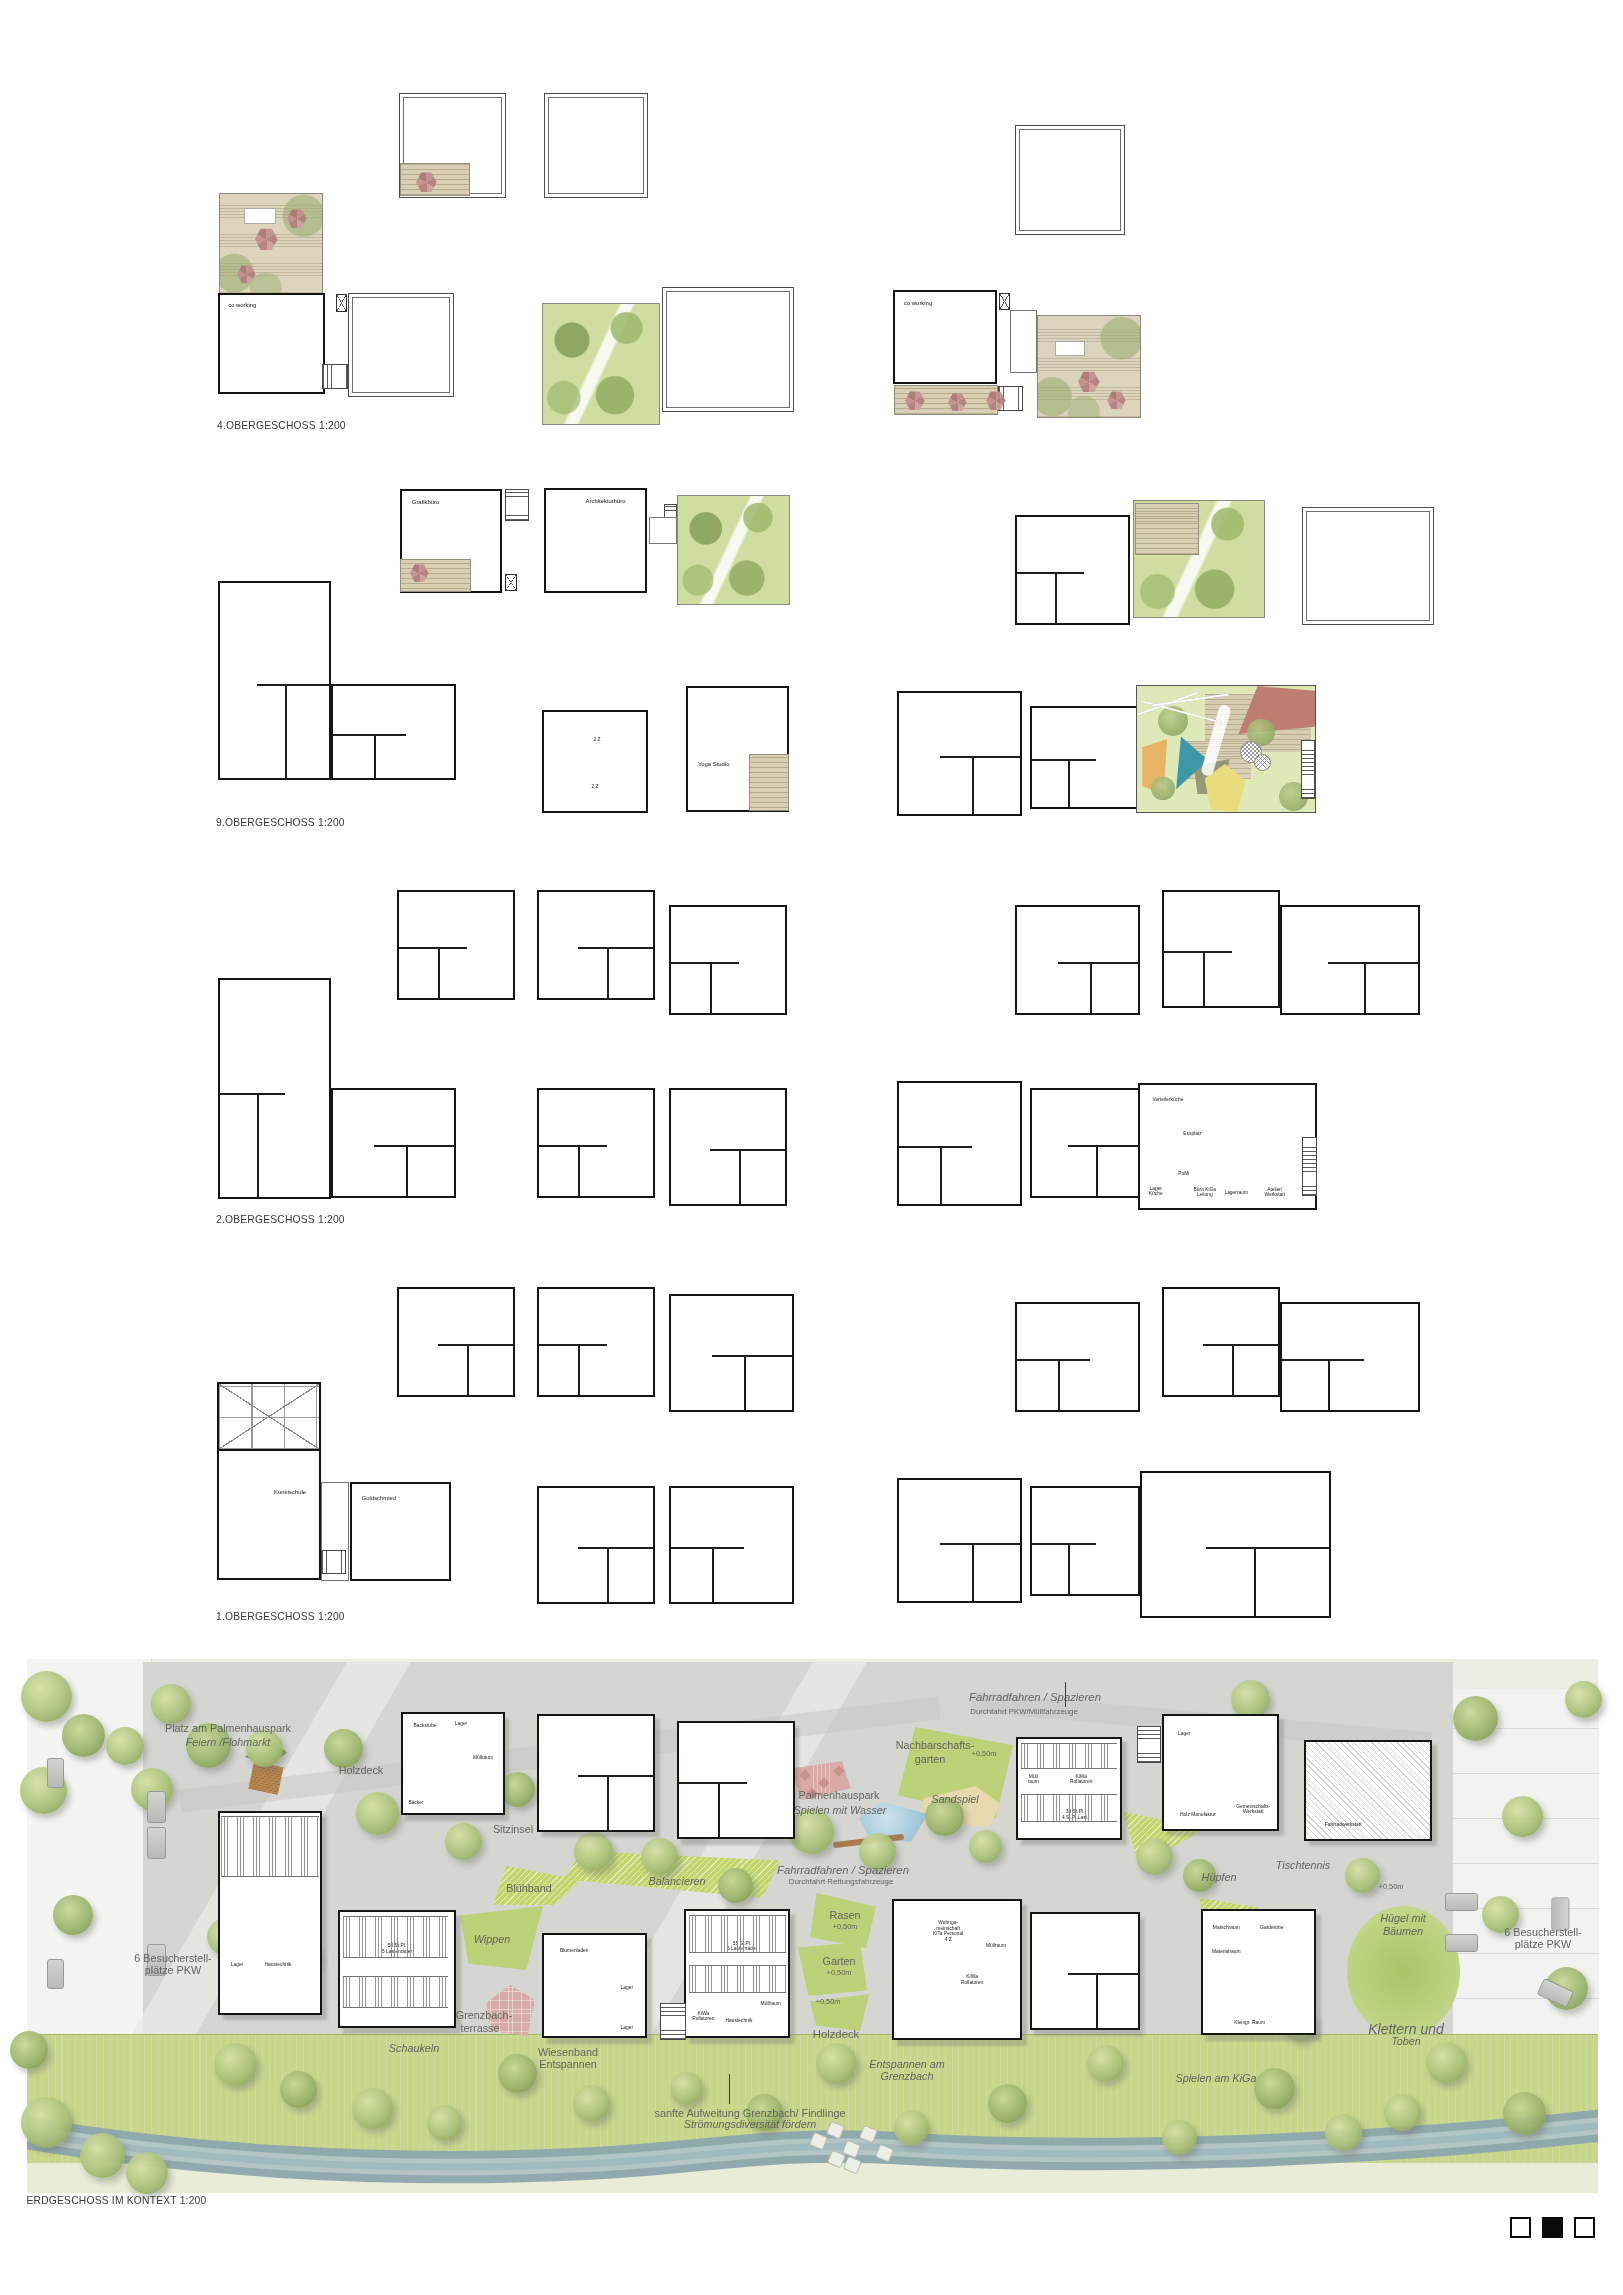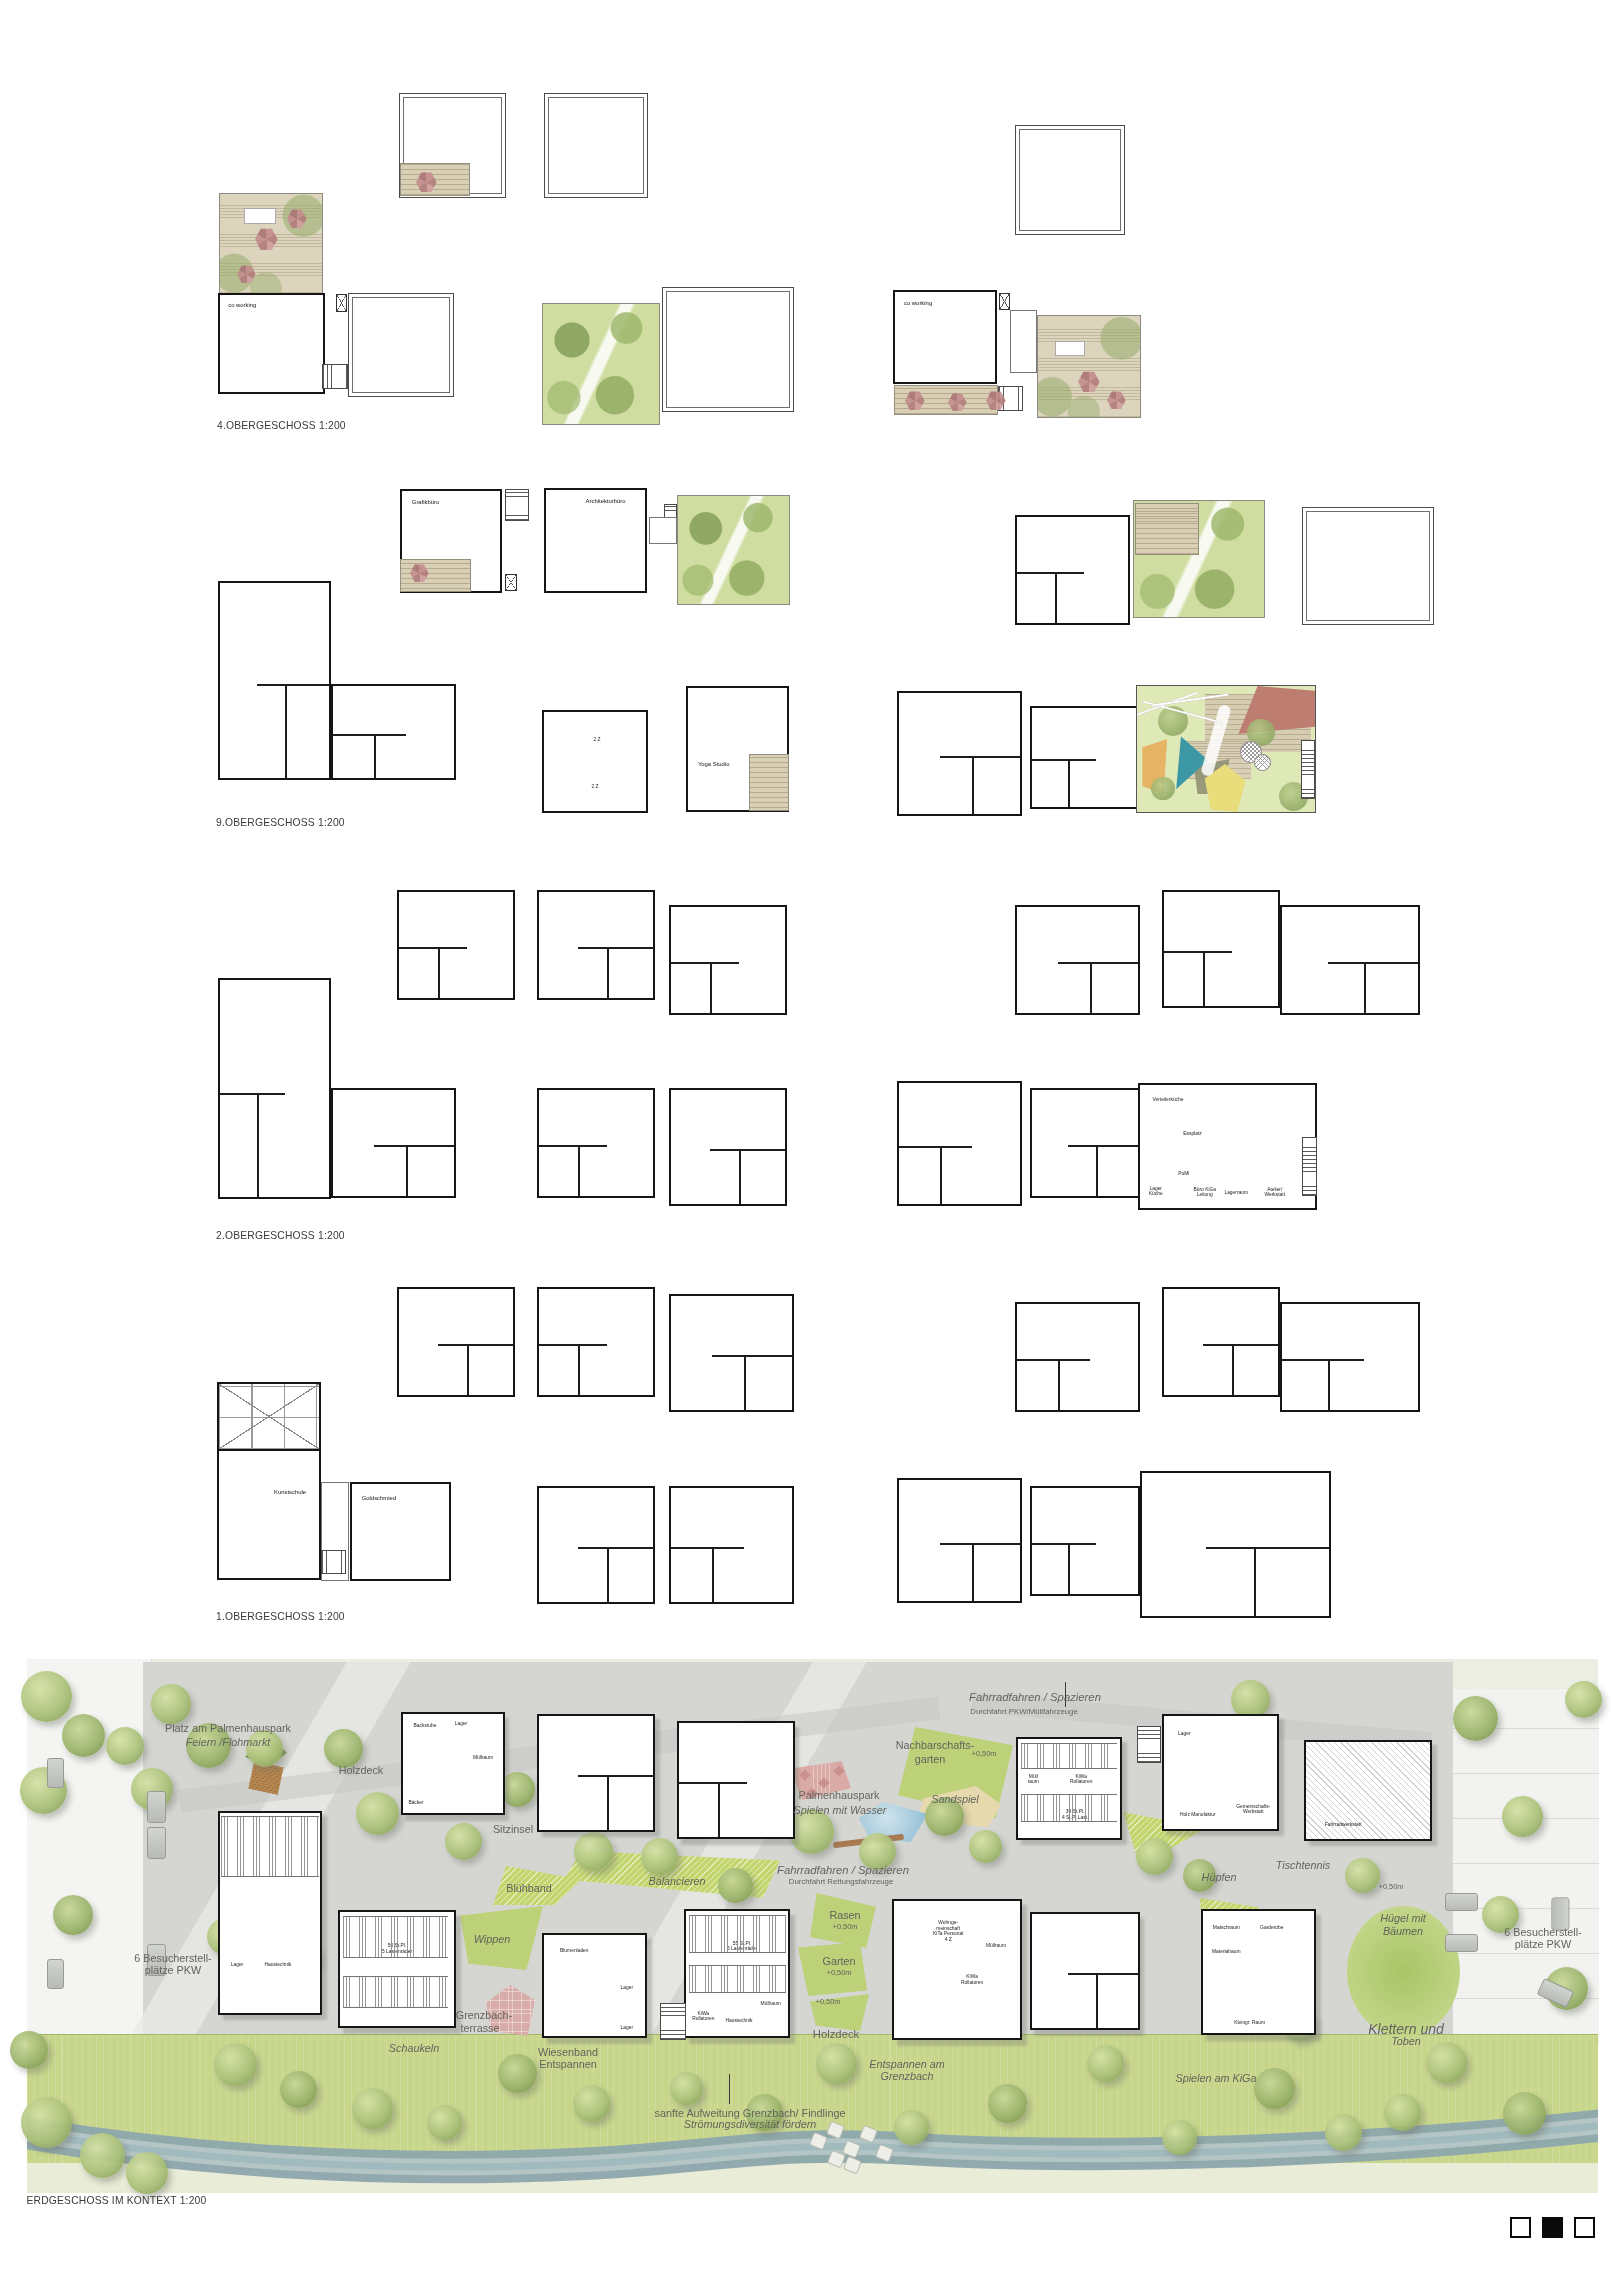--- a/index.html
+++ b/index.html
@@ -518,20 +518,20 @@
     <div class="site-label it" style="left: 907px; top: 2076px; font-size: 10.8px;">Grenzbach</div>
     <div class="site-label" style="left: 750px; top: 2113px; font-size: 10.8px;">sanfte Aufweitung Grenzbach/ Findlinge</div>
     <div class="site-label it" style="left: 750px; top: 2124px; font-size: 10.8px;">Strömungsdiversität fördern</div>
     <div class="site-label it" style="left: 1216px; top: 2078px; font-size: 10.8px;">Spielen am KiGa</div>
     <div class="site-label it" style="left: 1406px; top: 2029px; font-size: 14px;">Klettern und</div>
     <div class="site-label it" style="left: 1406px; top: 2041px; font-size: 10.8px;">Toben</div>
     <div class="leader" style="left: 729px; top: 2074px; width: 1px; height: 30px;"></div>
     <div class="leader" style="left: 1065px; top: 1682px; width: 1px; height: 24.5px;"></div>
     <div class="section-label" style="left: 217px; top: 420px;">4.OBERGESCHOSS 1:200</div>
     <div class="section-label" style="left: 216px; top: 817px;">9.OBERGESCHOSS 1:200</div>
-    <div class="section-label" style="left: 216px; top: 1214px; margin-top: 16px;">2.OBERGESCHOSS 1:200</div>
+    <div class="section-label" style="left: 216px; top: 1214px;">2.OBERGESCHOSS 1:200</div>
     <div class="section-label" style="left: 216px; top: 1611px;">1.OBERGESCHOSS 1:200</div>
     <div class="section-label" style="left: 26.5px; top: 2195px;">ERDGESCHOSS IM KONTEXT 1:200</div>
     <div class="pager-sq" style="left: 1510px; top: 2217px; width: 21px; height: 21px;"></div>
     <div class="pager-sq filled" style="left: 1542px; top: 2217px; width: 21px; height: 21px;"></div>
     <div class="pager-sq" style="left: 1574px; top: 2217px; width: 21px; height: 21px;"></div>
   </div>
 
 
 </body></html>

